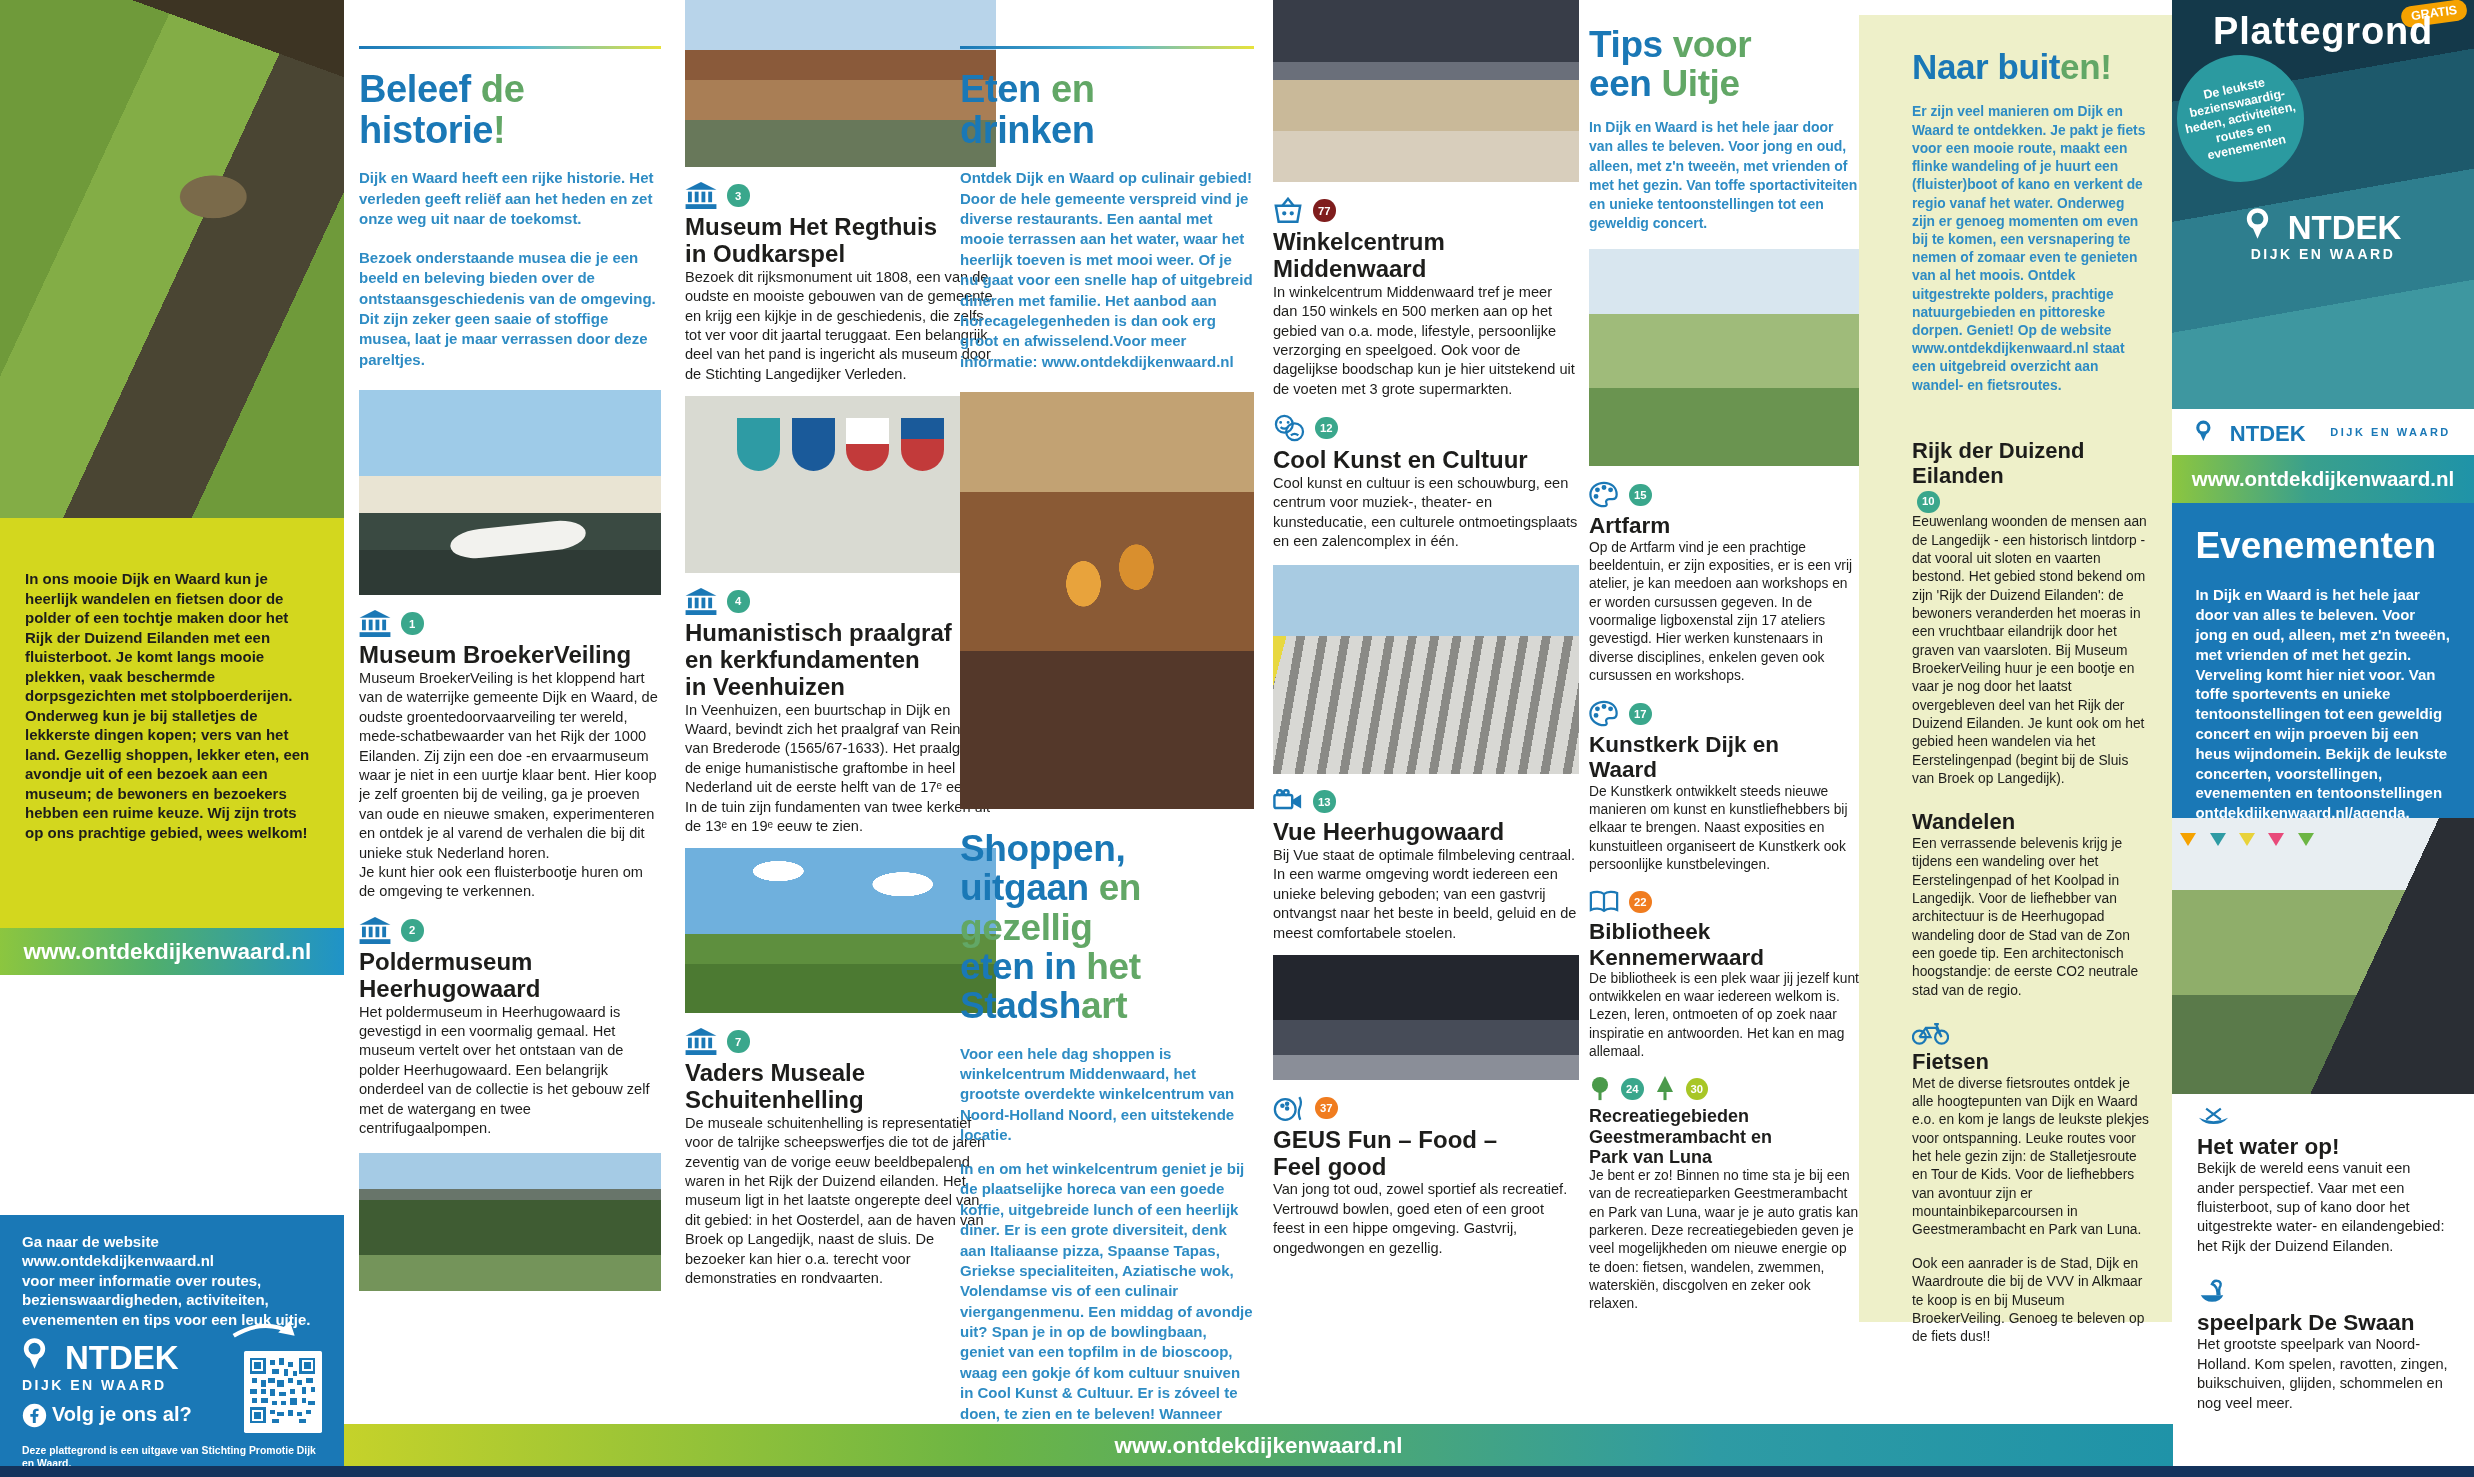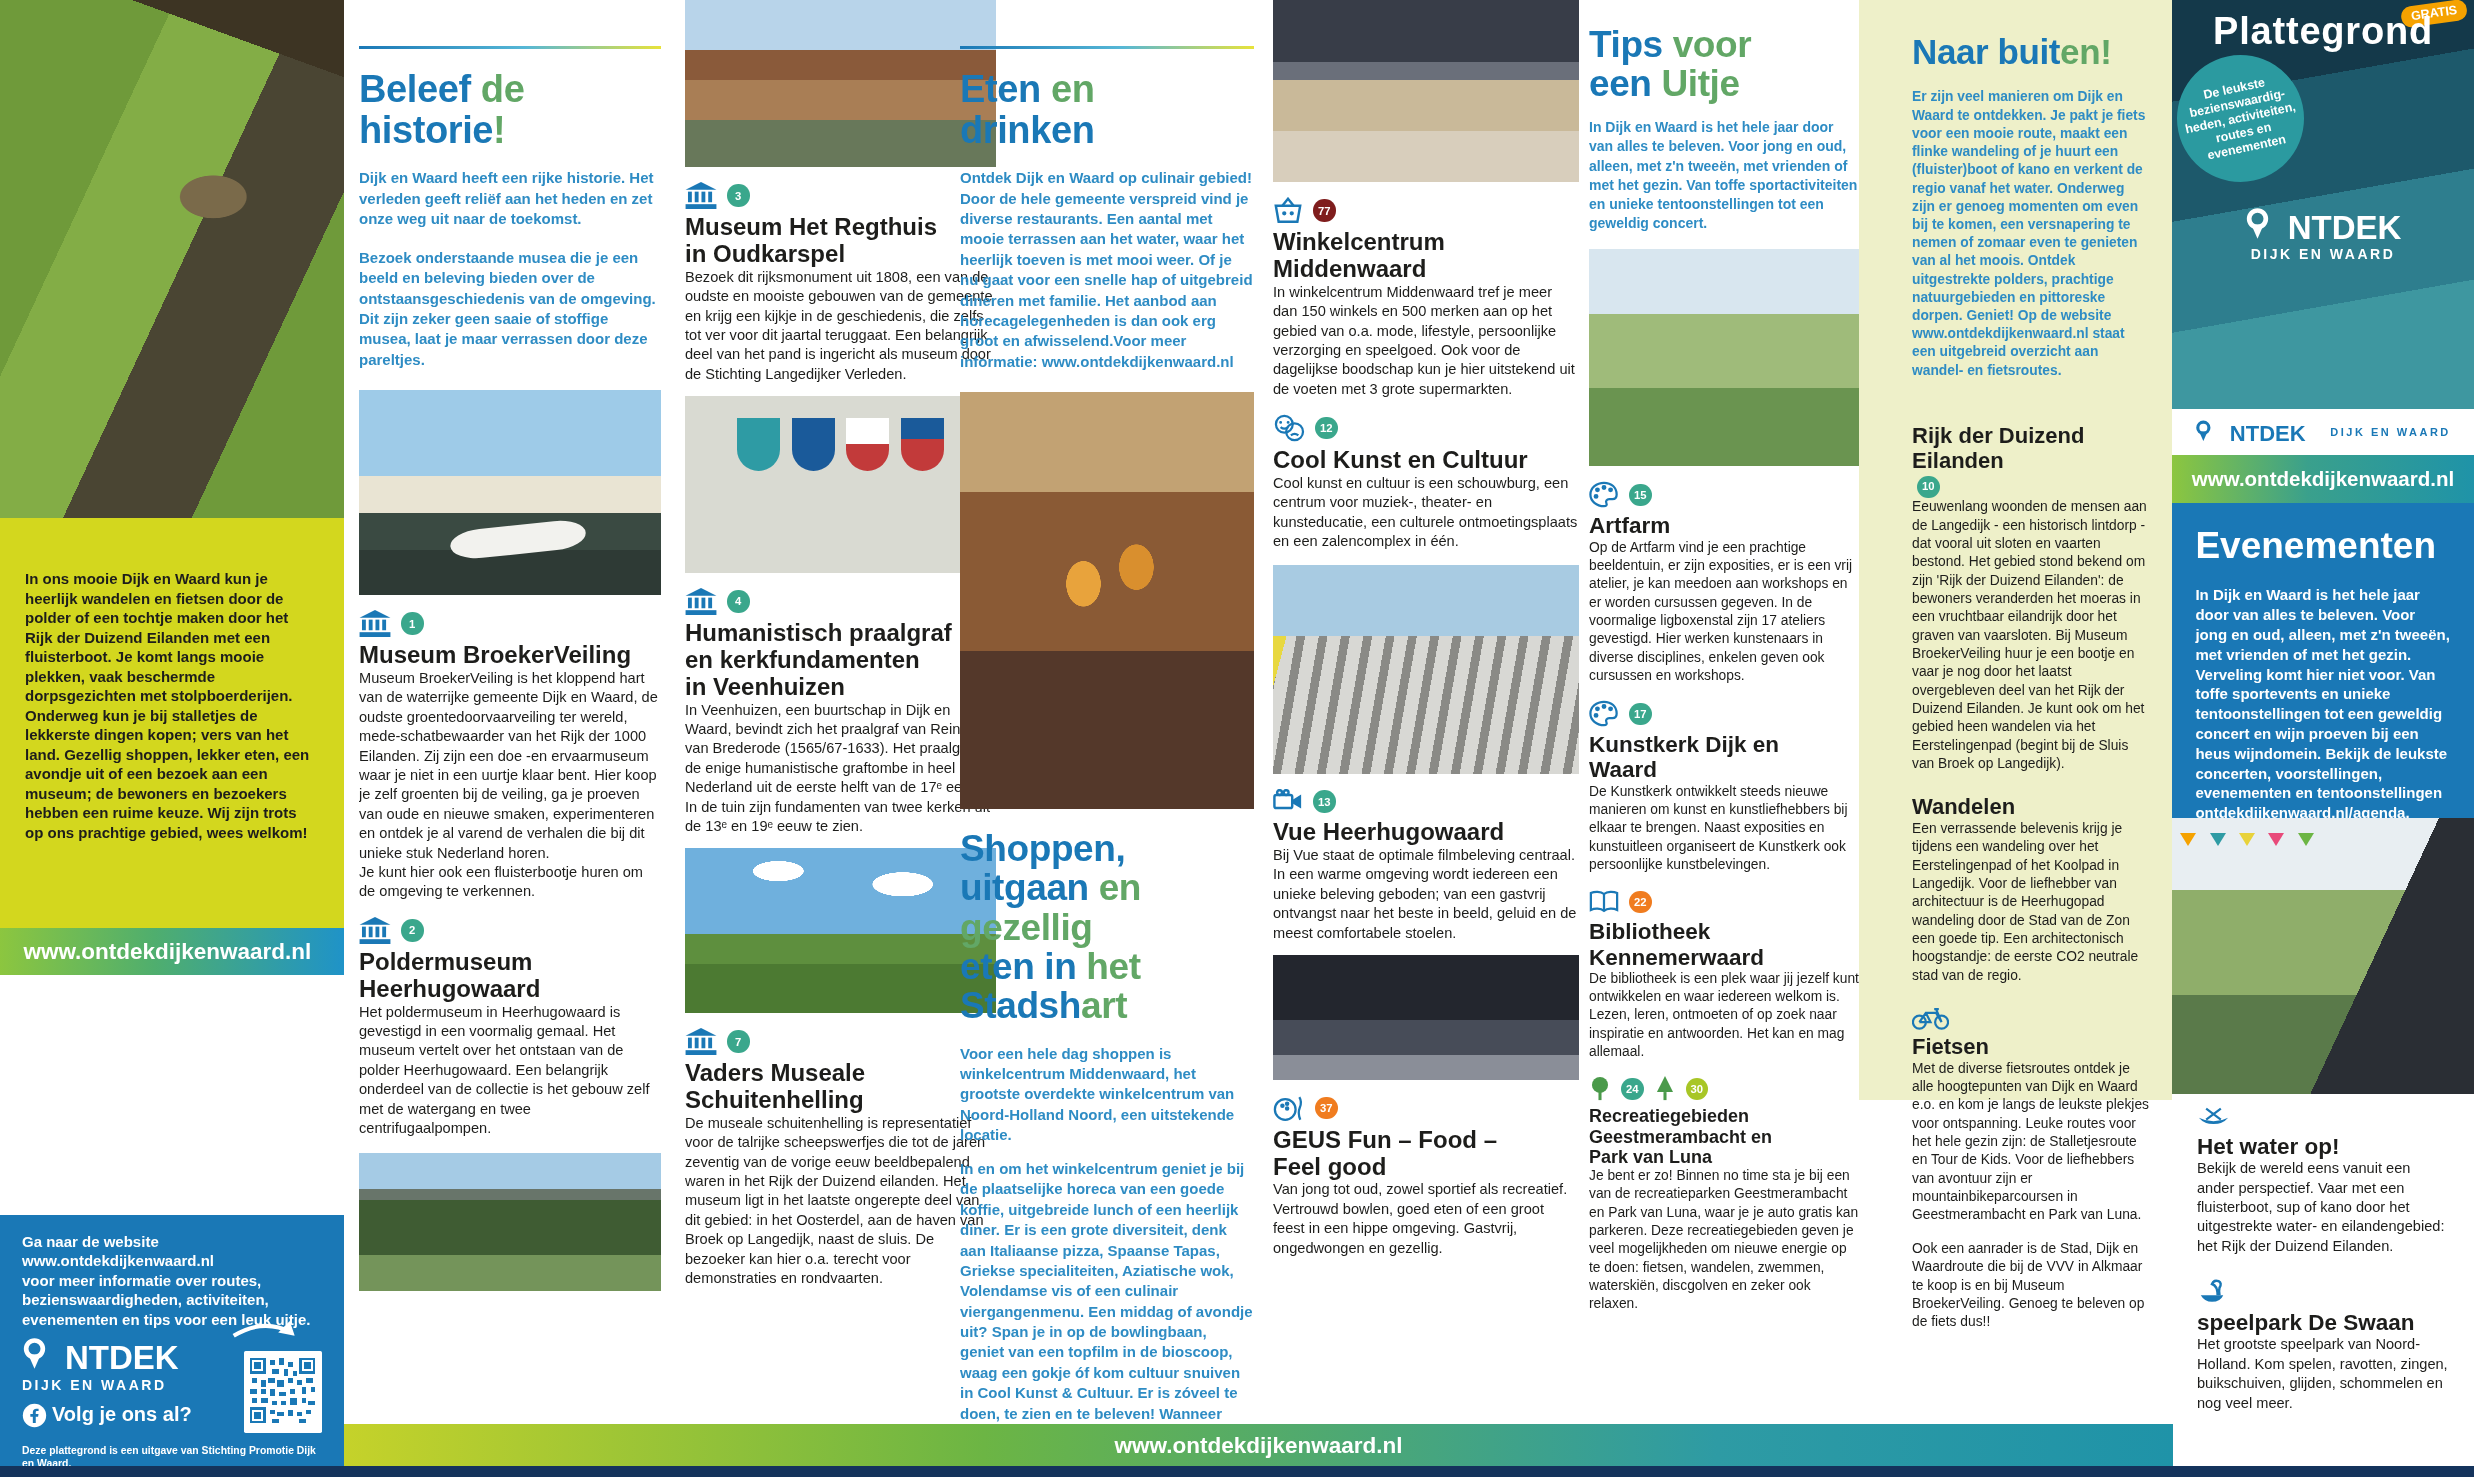--- a/index.html
+++ b/index.html
@@ -40,21 +40,21 @@
   .logo .row1{display:flex;align-items:flex-end;gap:18px;font-weight:800}
   .logo .sub{letter-spacing:2.5px;font-weight:600}
   .qr{background:#fff;padding:6.7px;border-radius:1.7px}
   .follow{display:flex;align-items:flex-start;gap:5px;font-size:20px;font-weight:800;margin-top:11px}
   .fineprint{font-size:10.4px;line-height:1.25;font-weight:600;margin-top:11.7px;white-space:pre-line}
   
   #mid-bar{left:344px;top:1424px;width:1829px;height:43px;
     background:linear-gradient(90deg,#c5d22a,#6cb544 35%,#2e9ba4 75%,#1f93a8);justify-content:center;font-size:22.5px}
   #navy-strip{left:0;top:1466px;width:2475px;height:11.7px;background:var(--navy)}
   
-  #panel-g{left:1859px;top:0;width:314px;height:1100px;background:var(--pale);padding:28px 23.4px 0 53px}
+  #panel-g{left:1859px;top:15px;width:314px;height:1307px;background:var(--pale);padding:28px 23.4px 0 53px}
   #panel-g h1.sec{font-size:35px;margin-top:5px}
   #panel-g .pb{font-size:13.8px;line-height:1.32}
   #panel-g .ib{font-size:13.8px}
   #panel-g .it{font-size:22px}
   
   #panel-h{left:2172px;top:0;width:302px;height:1466px;background:#fff}
   .cover{left:0;top:0;width:302px;height:409px;
     background:linear-gradient(170deg,#14394a 0 22%,#1d596b 22% 48%,#2e7e8e 48% 72%,#3e97a0 72%),
                linear-gradient(#17394a,#2e7a8a)}
   .cover .title{position:absolute;top:10px;left:0;width:100%;text-align:center;color:#fff;

